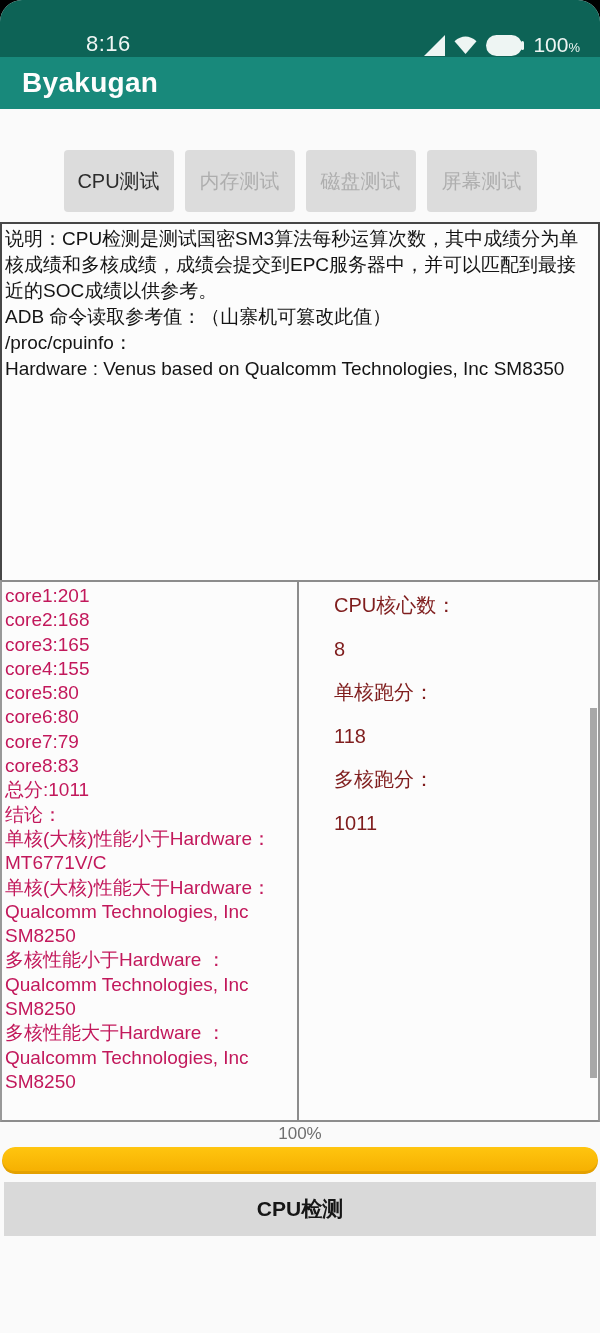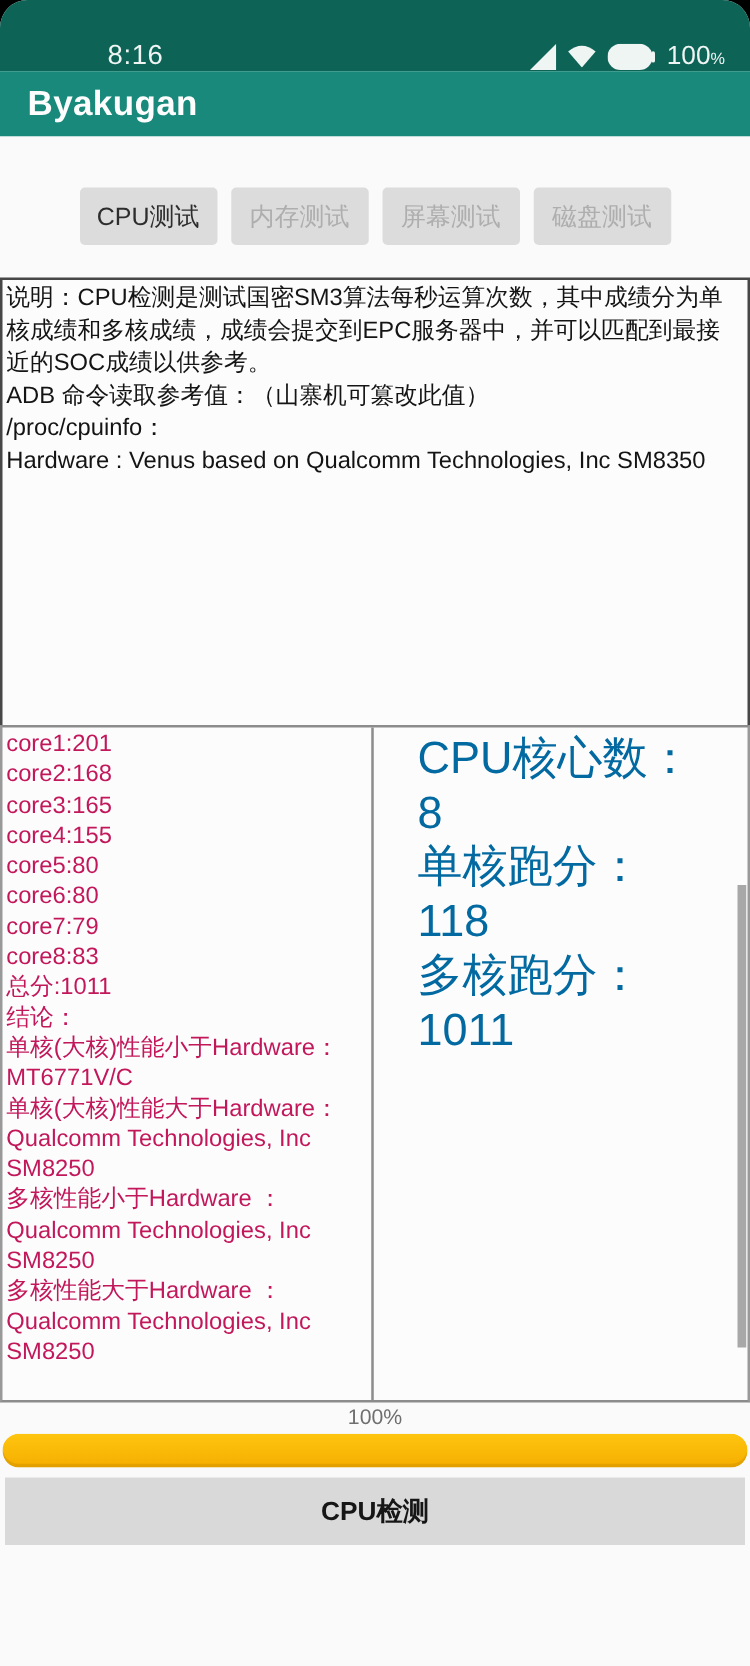--- a/index.html
+++ b/index.html
@@ -37,21 +37,21 @@
     padding: 0 22px;
   }
   .app-title { color: #fdfdfd; font-size: 28px; font-weight: 600; letter-spacing: 0.3px; }
 
   
   .tab-row {
     position: absolute; top: 150px; left: 0; right: 0; height: 46px;
     display: flex; justify-content: center; gap: 11px;
   }
   .tab {
-    width: 110px; height: 46px;
+    width: 110px; height: 62px;
     background: #dcdcdc; border: none; border-radius: 4px;
     font-family: inherit; font-size: 20px; color: #aeaeae;
     display: flex; align-items: center; justify-content: center;
     cursor: pointer;
   }
   .tab.active { color: #2d2d2d; }
 
   
   .desc-box {
     position: absolute; top: 222px; left: 0; right: 0; height: 395px;
@@ -78,21 +78,21 @@
     position: relative;
     overflow: hidden;
   }
   .left-line { font-size: 19px; line-height: 24.3px; color: #c2185b; word-break: break-word; }
   .v-scrollbar {
     position: absolute; right: 1px; top: 126px;
     width: 7px; height: 370px;
     background: #a8a8a8;
   }
   .panel-right { flex: 1 1 auto; padding: 2px 4px 0 7px; overflow: hidden; }
-  .right-label, .right-value { font-size: 36px; line-height: 43.5px; color: #0369a1; }
+  .right-label, .right-value { font-size: 20px; line-height: 43.5px; color: #7f1d1d; }
 
   
   .progress-label {
     position: absolute; top: 1124px; left: 0; right: 0;
     text-align: center; font-size: 17px; color: #6f6f6f;
   }
   .progress-track {
     position: absolute; top: 1147px; left: 2px; right: 2px; height: 27px;
     border-radius: 13px; overflow: hidden; background: #f1f1f1;
   }
@@ -149,23 +149,23 @@
   <div class="app-bar">
     <span class="app-title">Byakugan</span>
   </div>
 
   <div class="tab-row">
 
       <button class="tab active">CPU测试</button>
 
       <button class="tab">内存测试</button>
 
+      <button class="tab">磁盘测试</button>
+
       <button class="tab">屏幕测试</button>
-
-      <button class="tab">磁盘测试</button>
     </div>
 
   <div class="desc-box">
 
       <div class="desc-line">说明：CPU检测是测试国密SM3算法每秒运算次数，其中成绩分为单核成绩和多核成绩，成绩会提交到EPC服务器中，并可以匹配到最接近的SOC成绩以供参考。</div>
 
       <div class="desc-line">ADB 命令读取参考值：（山寨机可篡改此值）</div>
 
       <div class="desc-line">/proc/cpuinfo：</div>
 

